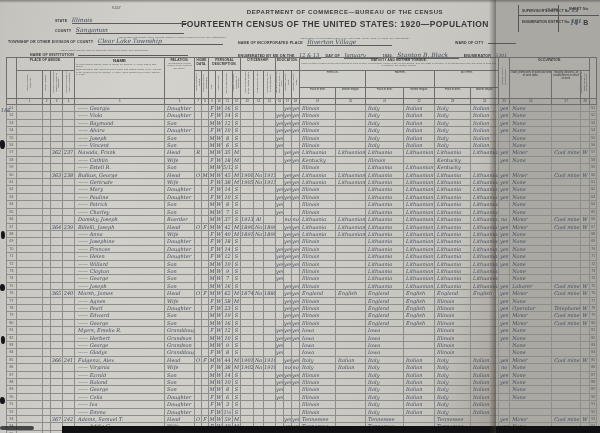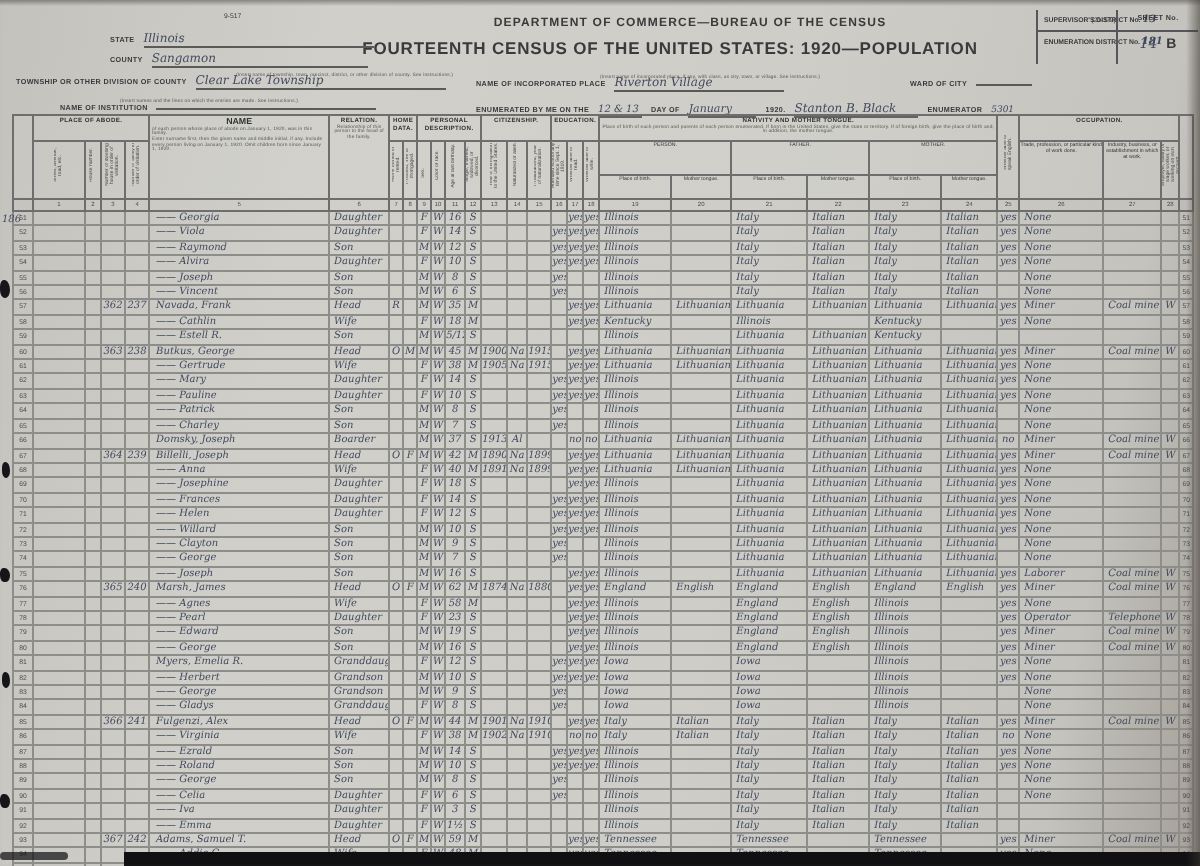--- a/index.html
+++ b/index.html
@@ -1,18 +1,18 @@
 <!DOCTYPE html>
 <html><head>
 <meta charset="utf-8">
 <style>
   html,body{margin:0;padding:0;}
   body{width:600px;height:433px;position:relative;overflow:hidden;
        background:#a9a8a3;font-family:"Liberation Sans",sans-serif;}
-  .sheet{position:absolute;left:0;top:0;width:600px;height:433px;
+  .sheet{position:absolute;left:0;top:0;width:496px;height:433px;
        background:linear-gradient(100deg,#c3c2bd 0%,#d0cfc9 25%,#cecdc7 60%,#c4c3be 88%,#a49f97 100%);}
   .grain{position:absolute;inset:0;pointer-events:none;opacity:.35;
        background:
         linear-gradient(0deg, rgba(120,115,105,.08) 0 1px, transparent 1px 7px),
         linear-gradient(90deg, rgba(120,115,105,.05) 0 1px, transparent 1px 11px);}
   .pr{color:#3a3a3c;}
   .hw{font-family:"DejaVu Serif",serif;font-style:italic;color:#414a5e;}
   .abs{position:absolute;white-space:nowrap;}
   .ul{border-bottom:.5px solid #5a5a58;}
   .note{font-size:2.4px;color:#55554f;letter-spacing:.1px;}

